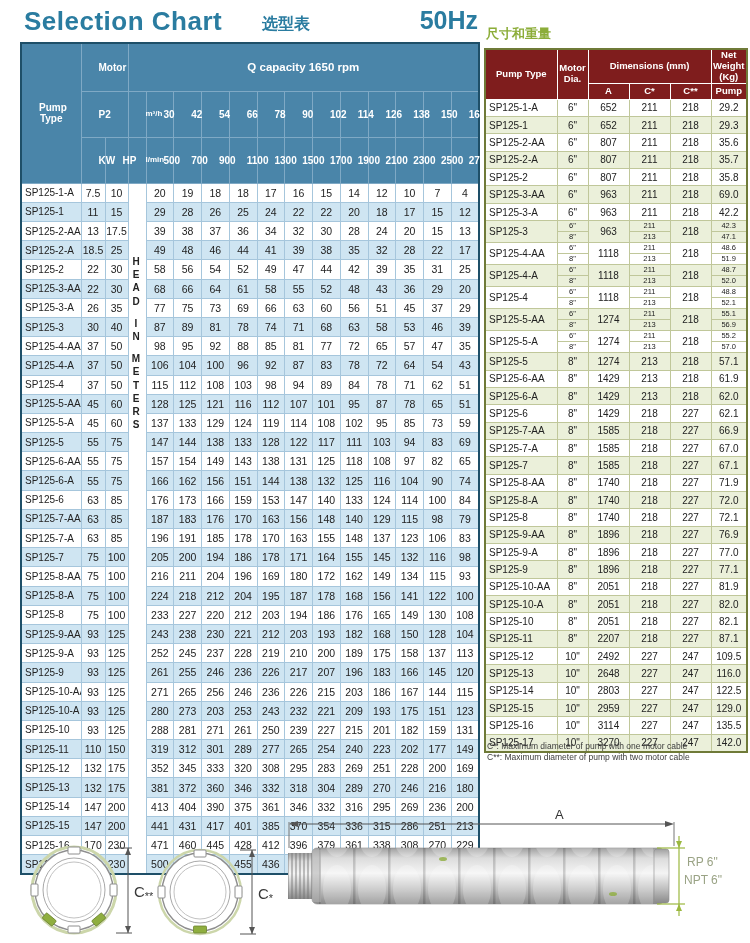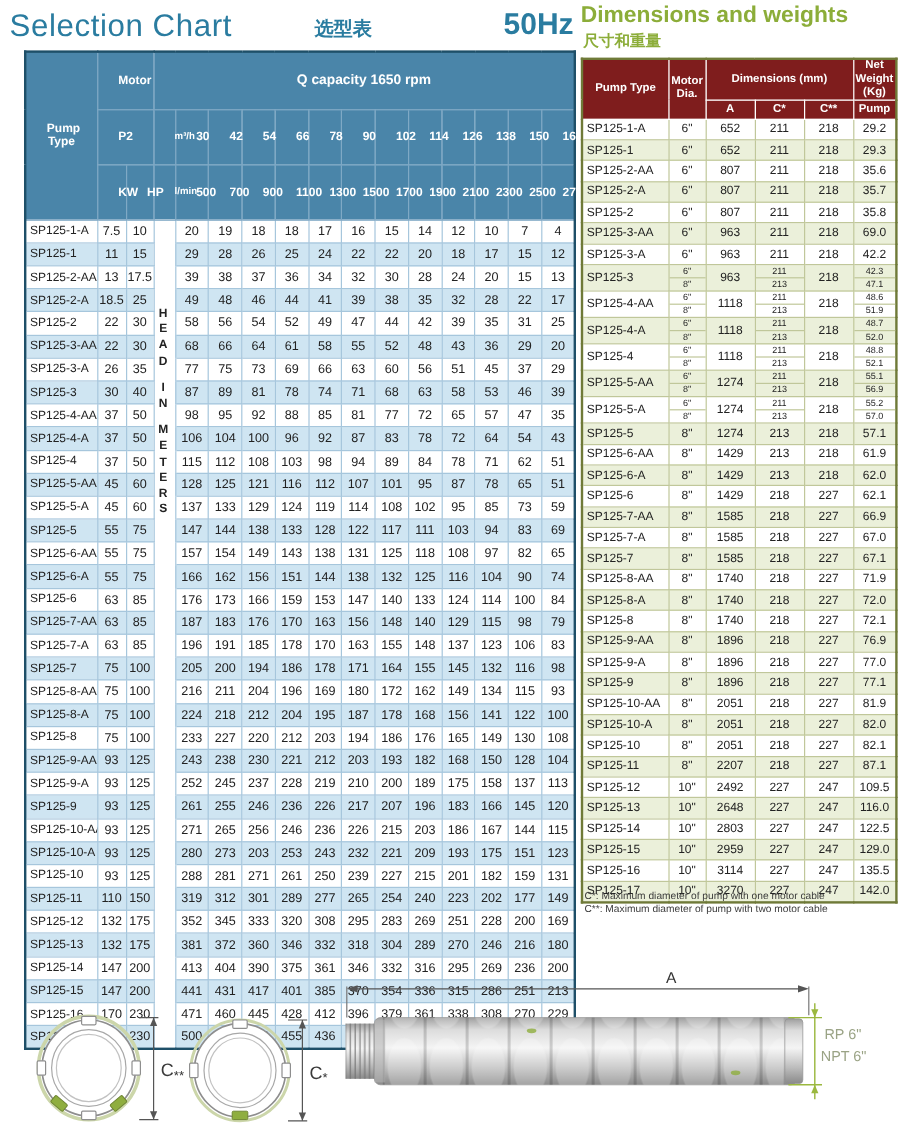--- a/index.html
+++ b/index.html
@@ -1,20 +1,20 @@
 <!DOCTYPE html>
 <html><head>
 <meta charset="utf-8">
 <style>
   html,body{margin:0;padding:0;background:#ffffff;}
   .canvas{position:relative;width:750px;height:943px;background:#fff;overflow:hidden;
           font-family:"Liberation Sans",sans-serif;color:#1a1a1a;}
 
   
-  .sel-title{position:absolute;left:8px;top:6px;font-size:26px;font-weight:normal;color:#2a7ca0;letter-spacing:0.5px;}
+  .sel-title{position:absolute;left:24px;top:6px;font-size:26px;font-weight:bold;color:#2a7ca0;letter-spacing:0.5px;}
   .sel-title-cn{position:absolute;left:262px;top:14px;font-size:16px;font-weight:bold;color:#2a7ca0;}
   .freq{position:absolute;right:272px;top:6px;font-size:25px;font-weight:bold;color:#2a7ca0;}
   .dim-title{position:absolute;left:484px;top:2px;font-size:19px;font-weight:bold;color:#8cad39;}
   .dim-title-cn{position:absolute;left:486px;top:25px;font-size:13px;font-weight:bold;color:#8cad39;}
 
   
   #sel-table{position:absolute;left:20px;top:42px;width:458px;border-collapse:collapse;table-layout:fixed;
              border:2px solid #1e4f68;}
   #sel-table th{background:#4a85a9;color:#fff;font-weight:bold;border:1px solid #7fa9c5;
                 padding:17px;font-size:10px;line-height:1.1;}
@@ -54,21 +54,20 @@
   svg text{font-family:"Liberation Sans",sans-serif;}
 </style>
 </head>
 <body>
 
 <div class="canvas">
 
   <span class="sel-title">Selection Chart</span>
   <span class="sel-title-cn">选型表</span>
   <span class="freq">50Hz</span>
-  <span class="dim-title">Dimensions and weights</span>
   <span class="dim-title-cn">尺寸和重量</span>
 
   <table id="sel-table">
     <colgroup>
         <col style="width: 60px;">
         <col style="width: 24px;">
         <col style="width: 23px;">
         <col style="width: 18px;">
         <col style="width: 27.75px;">
         <col style="width: 27.75px;">

